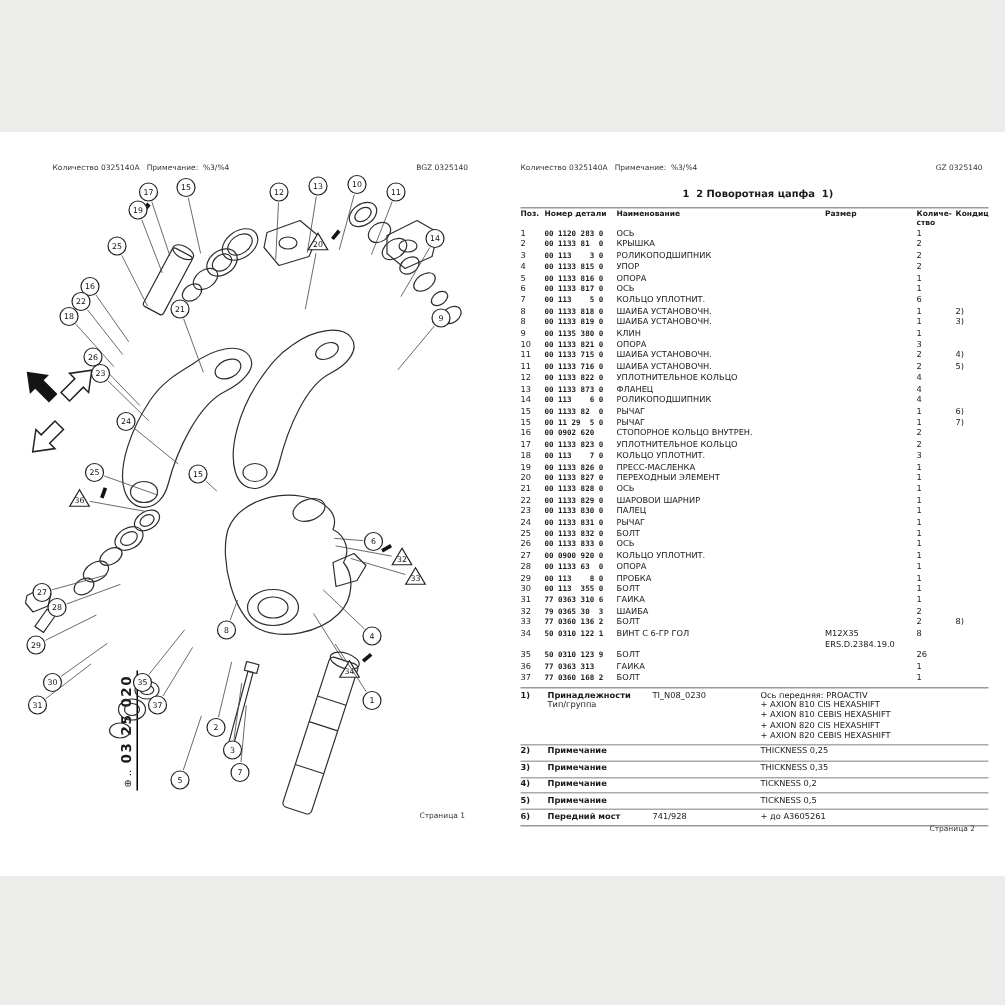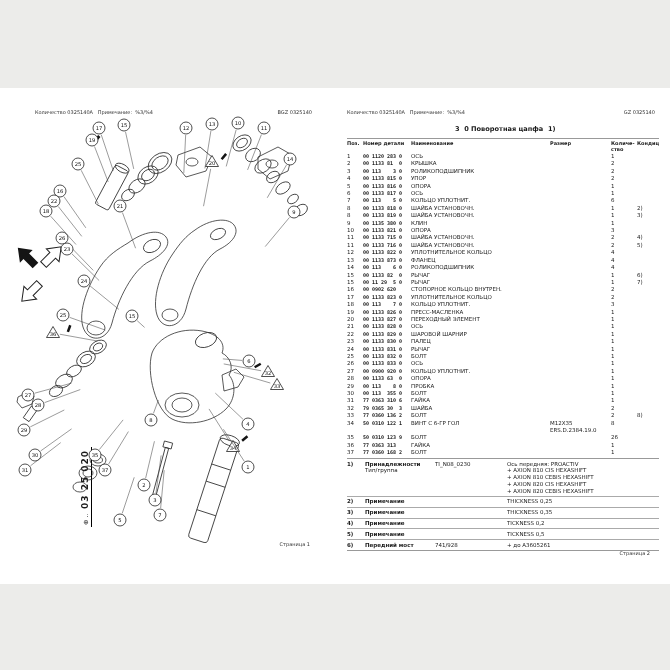--- a/index.html
+++ b/index.html
@@ -286,21 +286,21 @@
       <text x="110" y="406.9" class="btext">5</text>
       <line x1="150.6533849608514" y1="393.030560417585" x2="154.20033189118763" y2="355.19645982733203" class="leader"></line>
       <circle cx="150" cy="400" r="6" class="bshape"></circle>
       <text x="150" y="401.9" class="btext">7</text>
     </g>
 </svg>
 
 <div class="page" id="page-right">
   <div class="hdr hdr-r-left">Количество 0325140A   Примечание:  %3/%4</div>
   <div class="hdr hdr-r-right">GZ 0325140</div>
-  <div class="ptitle">3  0 Поворотная цапфа  1)</div>
+  <div class="ptitle">1  2 Поворотная цапфа  1)</div>
 
   <div class="table-wrap">
     <div class="phead">
       <span class="pc">Поз.</span>
       <span class="pc">Номер детали</span>
       <span class="pc">Наименование</span>
       <span class="pc">Размер</span>
       <span class="pc"><span>Количе-</span><br><span>ство</span></span>
       <span class="pc">Кондиция</span>
     </div>

